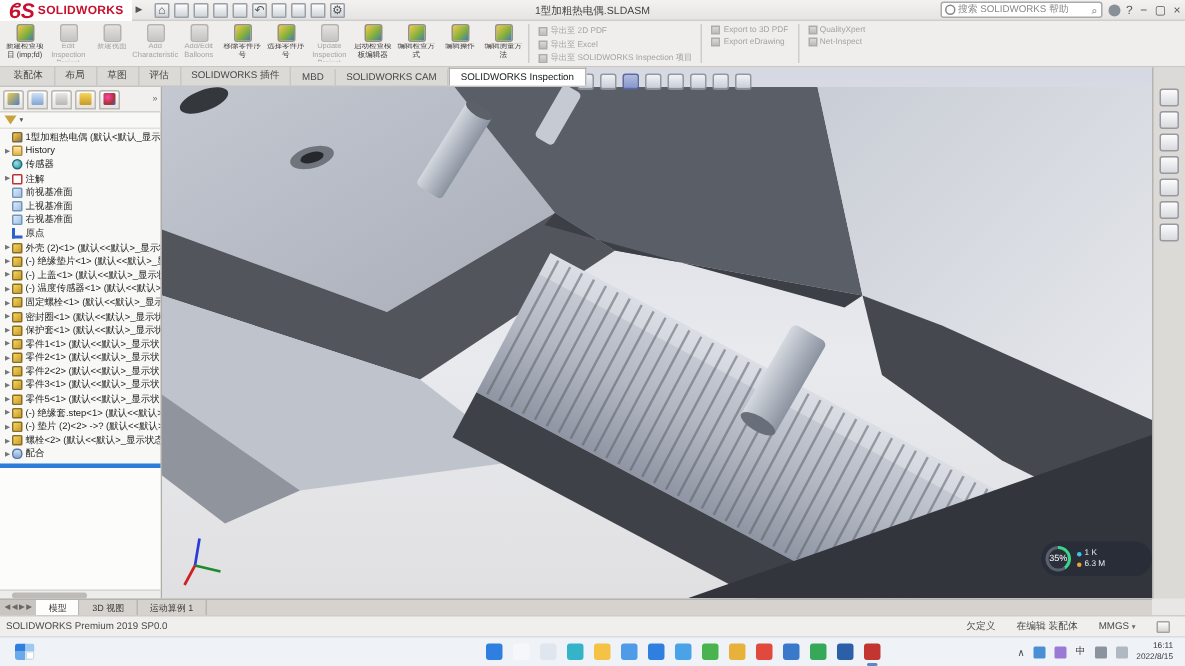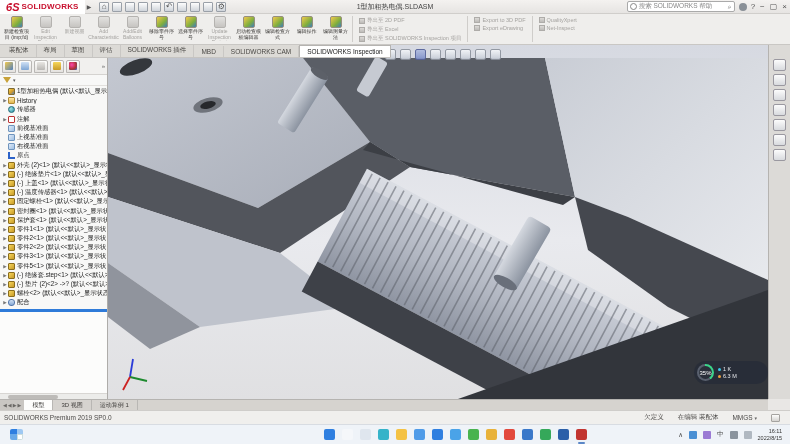--- a/index.html
+++ b/index.html
@@ -5,21 +5,21 @@
   * { margin:0; padding:0; box-sizing:border-box; }
   html,body { width:790px; height:444px; overflow:hidden;
     font-family:"Liberation Sans","DejaVu Sans",sans-serif; }
   #window { position:relative; width:790px; height:444px; background:#e9e7e5; }
 
   
   #titlebar { position:absolute; left:0; top:0; width:790px; height:14px;
     background:linear-gradient(#f4f2f0,#e6e4e2); display:flex; align-items:center;
     border-bottom:1px solid #d0cecb; font-size:7px; color:#333; }
   .logo-block { height:14px; padding:0 6px; background:#fff; display:flex; align-items:center; gap:2px; }
-  .logo-mark { color:#c8102e; font-weight:bold; font-style:italic; font-size:11px; }
+  .logo-mark { color:#c8102e; font-weight:bold; font-style:italic; font-size:14px; }
   .logo-text { color:#c8102e; font-weight:bold; font-size:8px; letter-spacing:.2px; }
   .qat { display:flex; align-items:center; gap:3px; margin-left:8px; }
   .qicon { width:10px; height:10px; border-radius:1px; display:inline-flex; align-items:center;
     justify-content:center; font-size:8px; color:#555; }
   .qicon.box { background:linear-gradient(#fdfdfd,#cfd4da); border:1px solid #9aa0a8; }
   .tb-title { position:absolute; left:0; right:0; text-align:center; font-size:7px; color:#444; pointer-events:none; }
   .tb-right { margin-left:auto; display:flex; align-items:center; gap:4px; padding-right:3px; z-index:2; }
   .searchbox { width:108px; height:11px; background:#fff; border:1px solid #aaa; border-radius:2px;
     display:flex; align-items:center; gap:2px; font-size:6.5px; color:#888; padding:0 2px; }
   .searchbox .sicon { width:7px; height:7px; border:1px solid #888; border-radius:50%; position:relative; flex:0 0 auto;}

